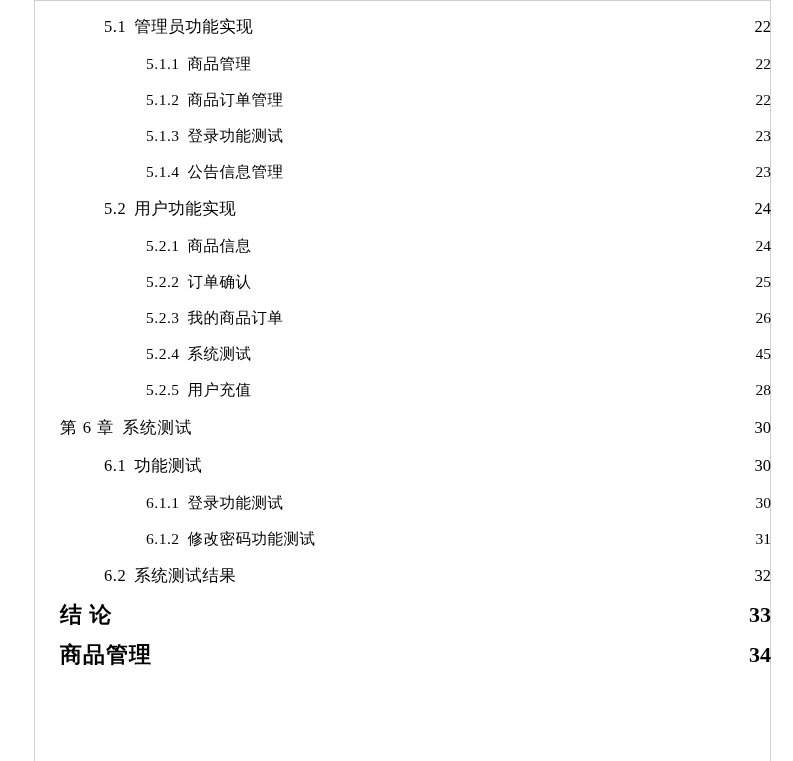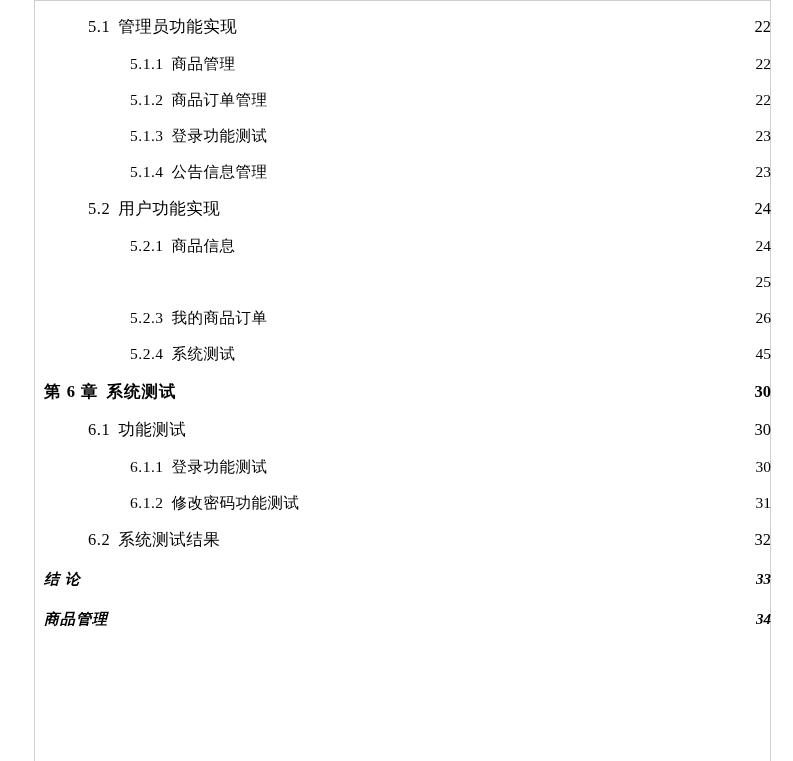--- a/index.html
+++ b/index.html
@@ -37,20 +37,21 @@
     top: 0;
     height: 1px;
     background: #cfcfcf;
   }
 
   #toc {
     position: absolute;
     left: 34px;
     right: 22px;
     top: 8px;
+    padding-left: 16px;
   }
 
   .toc-row {
     display: flex;
     align-items: baseline;
     width: 100%;
     box-sizing: border-box;
     white-space: nowrap;
   }
   .toc-text {
@@ -89,30 +90,29 @@
     padding-left: 96px;
     font-size: 15.5px;
     line-height: 36px;
     height: 36px;
   }
   .lvl1 {
     padding-left: 10px;
     font-size: 16.5px;
     line-height: 39px;
     height: 39px;
-    font-weight: 700;
+    font-weight: 400;
     align-items: center;
   }
   .lvl1b {
     padding-left: 10px;
-    font-size: 15px;
+    font-size: 22px;
     line-height: 40px;
     height: 40px;
     font-weight: 600;
-    font-style: italic;
   }
   .lvl1 .toc-text, .lvl1b .toc-text { letter-spacing: 1px; }
   .num { margin-right: 8px; }
 </style>
 </head>
 <body>
 
 <div id="page">
   <div class="edge left"></div>
   <div class="edge right"></div>
@@ -148,32 +148,38 @@
         <span class="toc-text"><span class="num">5.2</span><span>用户功能实现</span></span>
         <span class="leader"></span>
         <span class="page-no">24</span>
       </div>
       <div class="toc-row lvl3">
         <span class="toc-text"><span class="num">5.2.1</span><span>商品信息</span></span>
         <span class="leader"></span>
         <span class="page-no">24</span>
       </div>
       <div class="toc-row lvl3">
+        <span class="toc-text"><span class="num">5.2.2</span><span>订单确认</span></span>
         <span class="leader"></span>
         <span class="page-no">25</span>
       </div>
       <div class="toc-row lvl3">
         <span class="toc-text"><span class="num">5.2.3</span><span>我的商品订单</span></span>
         <span class="leader"></span>
         <span class="page-no">26</span>
       </div>
       <div class="toc-row lvl3">
         <span class="toc-text"><span class="num">5.2.4</span><span>系统测试</span></span>
         <span class="leader"></span>
         <span class="page-no">45</span>
+      </div>
+      <div class="toc-row lvl3">
+        <span class="toc-text"><span class="num">5.2.5</span><span>用户充值</span></span>
+        <span class="leader"></span>
+        <span class="page-no">28</span>
       </div>
       <div class="toc-row lvl1">
         <span class="toc-text"><span class="num">第 6 章</span><span>系统测试</span></span>
         <span class="leader"></span>
         <span class="page-no">30</span>
       </div>
       <div class="toc-row lvl2">
         <span class="toc-text"><span class="num">6.1</span><span>功能测试</span></span>
         <span class="leader"></span>
         <span class="page-no">30</span>

